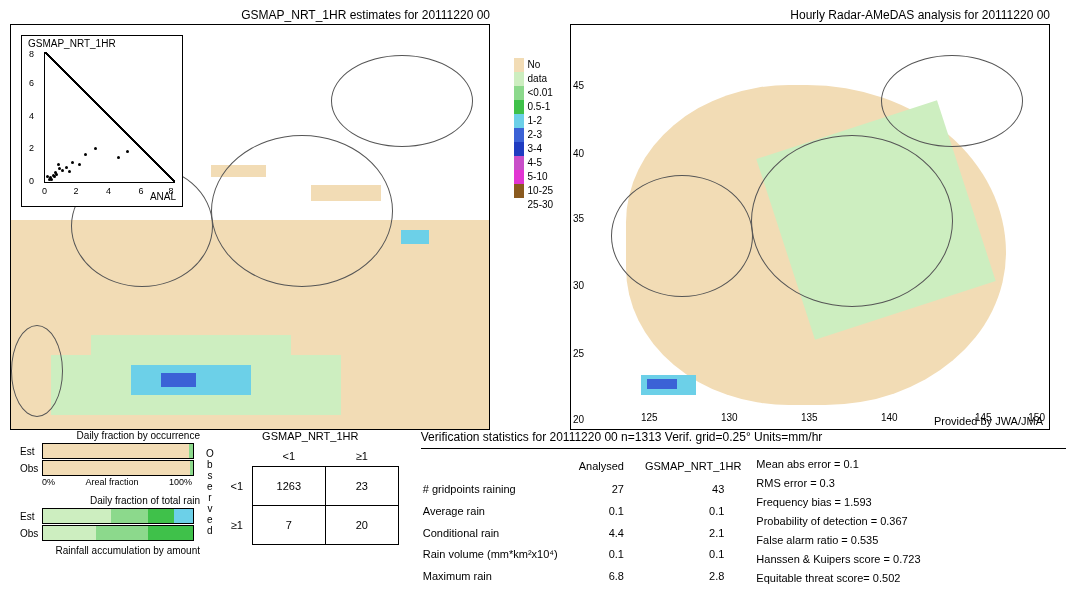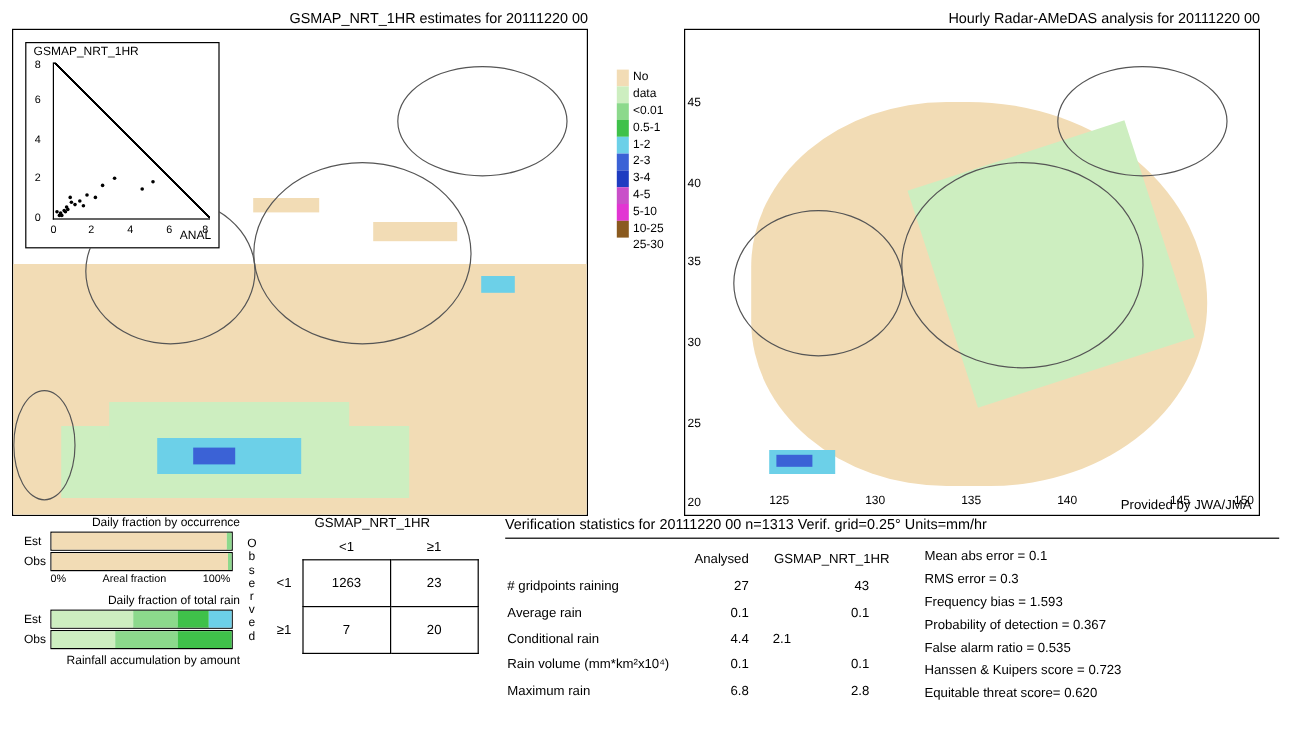--- a/index.html
+++ b/index.html
@@ -79,21 +79,21 @@
     text-align:center;font-size:11px;font-weight:normal}
   .ct-table th{border:none;height:18px;font-size:11px}
   .ct-table .rowh{border:none;width:28px;text-align:center}
   .stats{margin-left:22px;flex:1}
   .stats-title{font-size:12px;margin-bottom:4px}
   .hr{border-top:1px solid #000;height:0;margin-bottom:6px}
   .stats-body{display:flex}
   .st-table{font-size:11px}
   .st-table th{font-weight:normal;text-align:left;padding-bottom:4px}
   .st-table td{padding:2px 18px 2px 0}
-  .kv{font-size:11px;line-height:19px;margin-left:26px}
+  .kv{font-size:11px;line-height:19px;margin-left:12px}
 </style>
 </head>
 <body>
 <div class="page">
 
 <div class="maps">
 
   <div class="map-panel">
     <div class="map-title">GSMAP_NRT_1HR estimates for 20111220 00</div>
     <div class="map-box" id="map1">
@@ -300,40 +300,40 @@
                 <td style="text-align:right">43</td>
               </tr>
               <tr>
                 <td>Average rain</td>
   <td style="text-align:right">0.1</td>
                 <td style="text-align:right">0.1</td>
               </tr>
               <tr>
                 <td>Conditional rain</td>
   <td style="text-align:right">4.4</td>
-                <td style="text-align:left">2.1</td>
+                <td style="text-align:right">2.1</td>
               </tr>
               <tr>
                 <td>Rain volume (mm*km²x10⁴)</td>
   <td style="text-align:right">0.1</td>
                 <td style="text-align:right">0.1</td>
               </tr>
               <tr>
                 <td>Maximum rain</td>
   <td style="text-align:right">6.8</td>
                 <td style="text-align:right">2.8</td>
               </tr>
             </tbody>
       </table>
       <div class="kv" id="kv">
             <div>Mean abs error = 0.1</div>
             <div>RMS error = 0.3</div>
             <div>Frequency bias = 1.593</div>
             <div>Probability of detection = 0.367</div>
             <div>False alarm ratio = 0.535</div>
             <div>Hanssen &amp; Kuipers score = 0.723</div>
-            <div>Equitable threat score= 0.620</div>
+            <div>Equitable threat score= 0.502</div>
           </div>
     </div>
   </div>
 </div>
 
 </div>
 
 </body></html>

